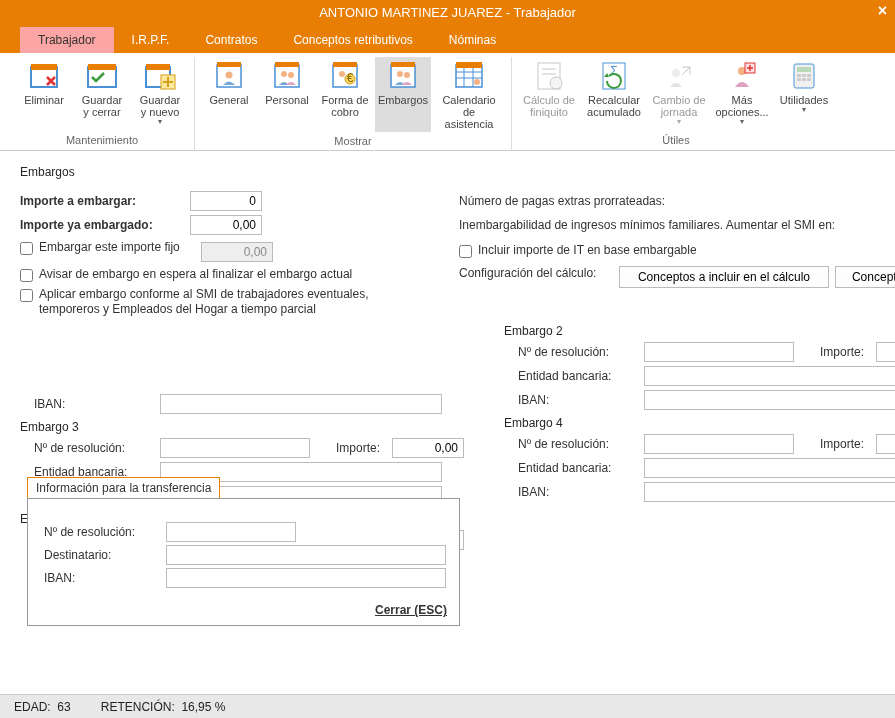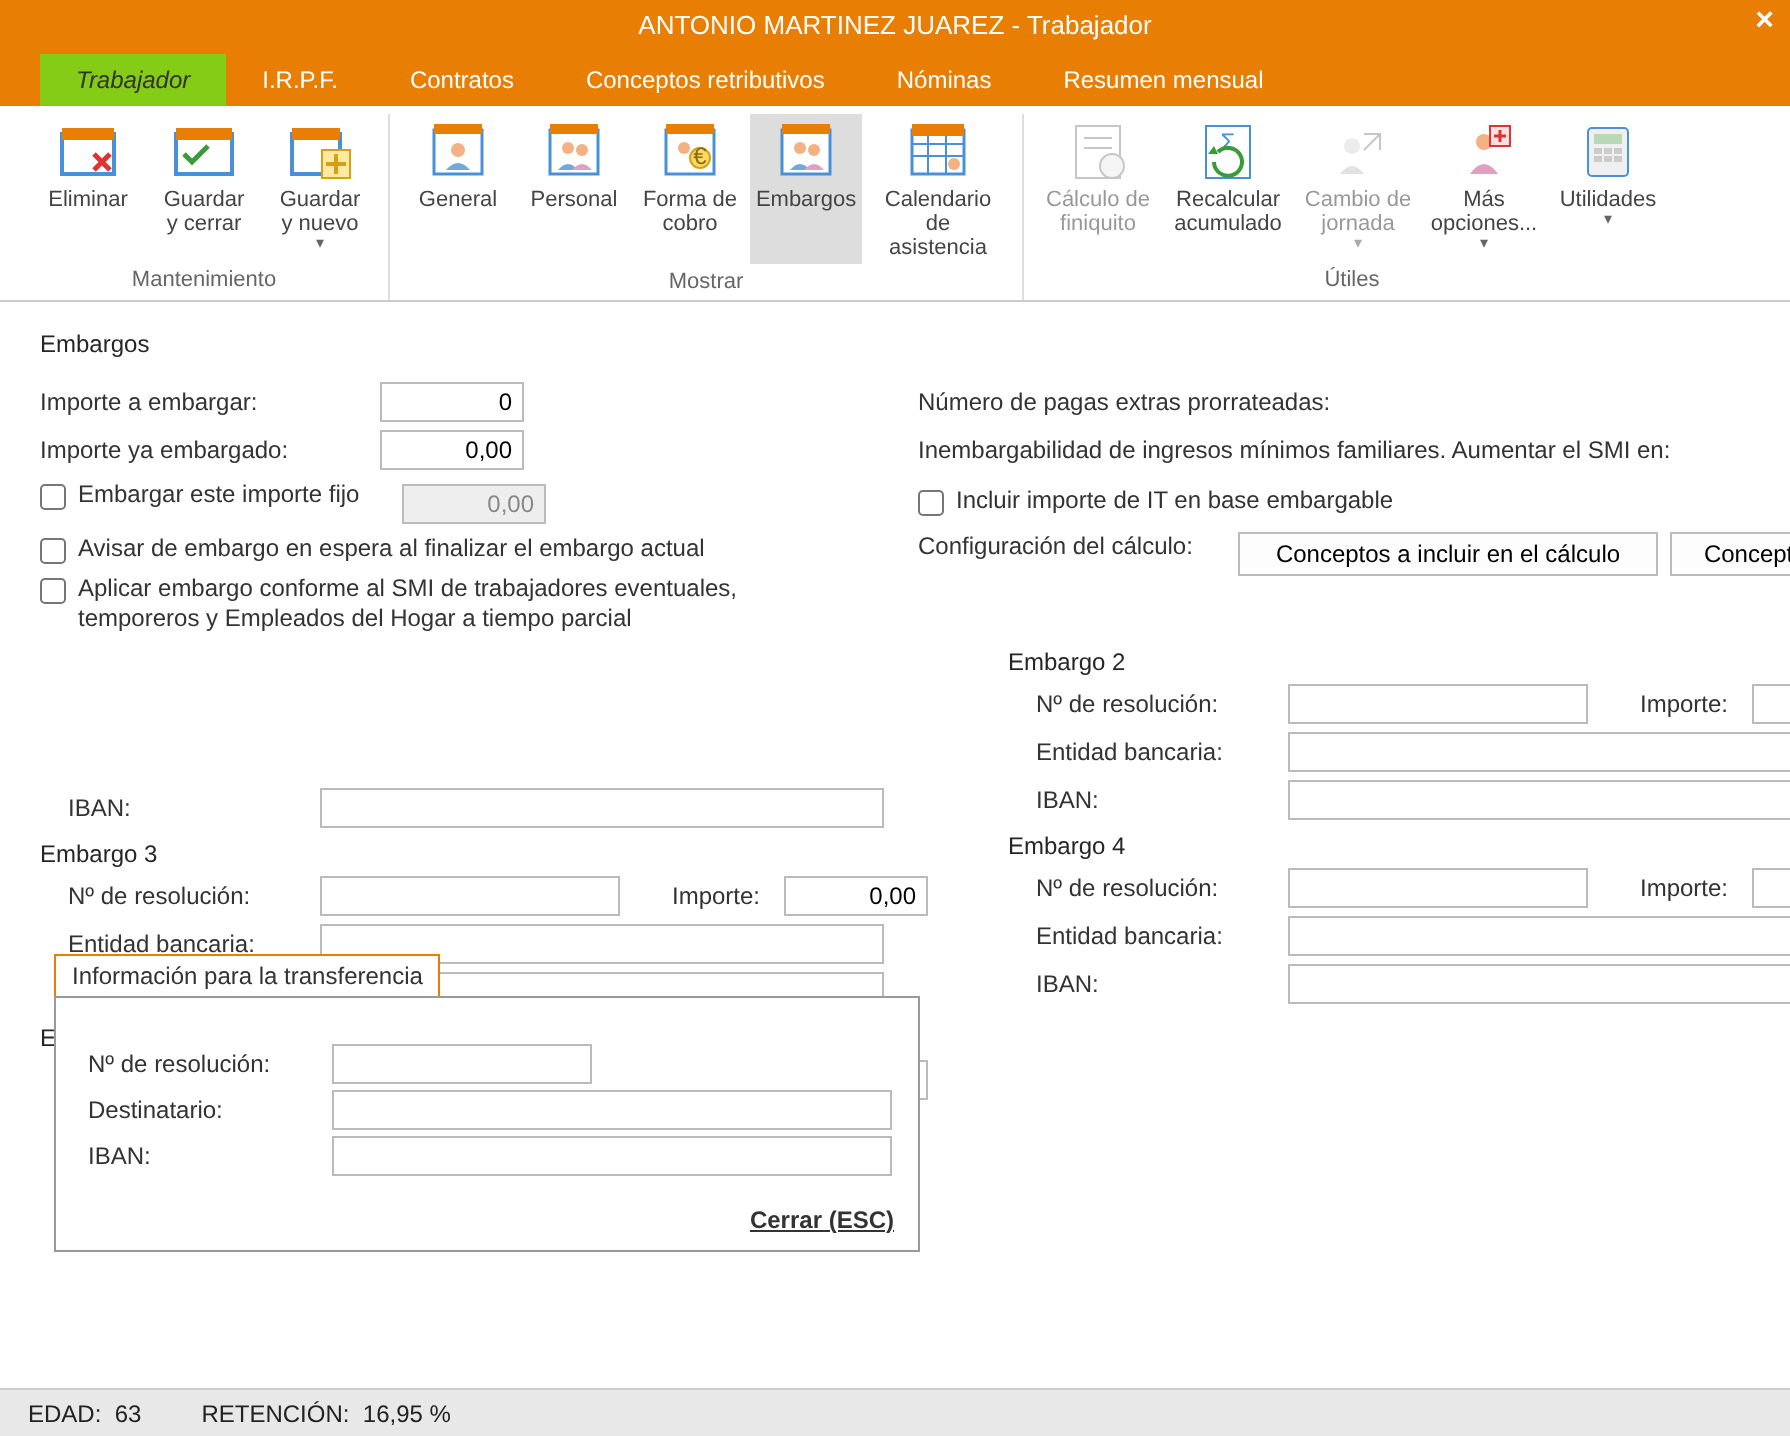--- a/index.html
+++ b/index.html
@@ -2,38 +2,38 @@
 <html><head>
 <meta charset="utf-8">
 <style>
 *{box-sizing:border-box;margin:0;padding:0;font-family:'Segoe UI',Tahoma,sans-serif;font-size:12px;}
 body{background:#fff;width:895px;height:718px;overflow:hidden;position:relative;}
 .titlebar{background:#E87E04;height:25px;color:#fff;display:flex;align-items:center;justify-content:center;position:relative;}
 .titlebar-text{font-size:13px;}
 .close-btn{position:absolute;right:8px;top:2px;color:#fff;font-size:16px;cursor:pointer;font-weight:bold;}
 .tabbar{background:#E87E04;height:28px;display:flex;align-items:flex-end;padding-left:20px;gap:0;}
 .tab{color:#fff;padding:6px 18px;cursor:pointer;font-size:12px;}
-.tab.active{background:#84cc16;color:#333;font-style:italic;}
+.tab.active{background:#fca5a5;color:#333;}
 .ribbon{background:#fff;border-bottom:1px solid #ccc;display:flex;padding:4px 10px 0 10px;height:98px;}
 .ribbon-group{display:flex;flex-direction:column;align-items:center;border-right:1px solid #ddd;padding:0 6px;position:relative;}
 .ribbon-group:last-child{border-right:none;}
 .ribbon-cmds{display:flex;gap:2px;flex:1;}
 .ribbon-cmd{display:flex;flex-direction:column;align-items:center;justify-content:flex-start;padding:2px 4px;cursor:pointer;width:56px;text-align:center;color:#444;position:relative;}
 .ribbon-cmd.active{background:#ddd;}
 .ribbon-cmd.disabled{opacity:0.55;}
 .ribbon-icon{width:34px;height:34px;margin-bottom:1px;}
 .ribbon-label{font-size:11px;line-height:12px;white-space:normal;}
 .ribbon-grouplabel{font-size:11px;color:#666;padding:3px 0 4px 0;text-align:center;}
 .dropdown-arrow{font-size:8px;color:#666;position:relative;top:-1px;}
 .content{padding:14px 20px 0 20px;color:#333;position:relative;}
 .sect-title{color:#262626;font-size:12px;margin-bottom:8px}
 .two-col{display:flex;gap:40px;}
 .col{flex:1;}
 .form-row{display:flex;align-items:center;margin:4px 0;}
-.form-label{width:170px;}
+.form-label{width:170px;font-weight:bold;}
 input[type=text]{border:1px solid #bbb;height:20px;padding:1px 5px;font-size:12px;}
 .num-input{width:72px;text-align:right;}
 .num-input-sm{width:44px;text-align:right;}
 .num-input-disabled{background:#eee;color:#888;}
 .checkbox-row{display:flex;align-items:flex-start;margin:5px 0;gap:6px;}
 .checkbox-row input{margin-top:2px;}
 .checkbox-row label{line-height:15px;}
 .btn{border:1px solid #bbb;background:#fdfdfd;padding:3px 14px;cursor:pointer;font-size:12px;width:210px;text-align:center;}
 .embargo-block{margin-top:6px;}
 .embargo-title{color:#262626;margin:2px 0 4px 0;}
@@ -60,21 +60,20 @@
   <span class="titlebar-text">ANTONIO MARTINEZ JUAREZ - Trabajador</span>
   <span class="close-btn">×</span>
 </div>
 
 <div class="tabbar">
   <div class="tab active">Trabajador</div>
   <div class="tab">I.R.P.F.</div>
   <div class="tab">Contratos</div>
   <div class="tab">Conceptos retributivos</div>
   <div class="tab">Nóminas</div>
-  <div class="tab">Resumen mensual</div>
 </div>
 
 <div class="ribbon">
   <div class="ribbon-group">
     <div class="ribbon-cmds">
       <div class="ribbon-cmd">
         <svg class="ribbon-icon" viewBox="0 0 34 34">
             <rect x="4" y="8" width="26" height="20" fill="#fff" stroke="#4a90d9" stroke-width="2"></rect>
             <rect x="4" y="5" width="26" height="6" fill="#E87E04"></rect>
             <path d="M20 18 l8 8 M28 18 l-8 8" stroke="#d33" stroke-width="2.5"></path>

